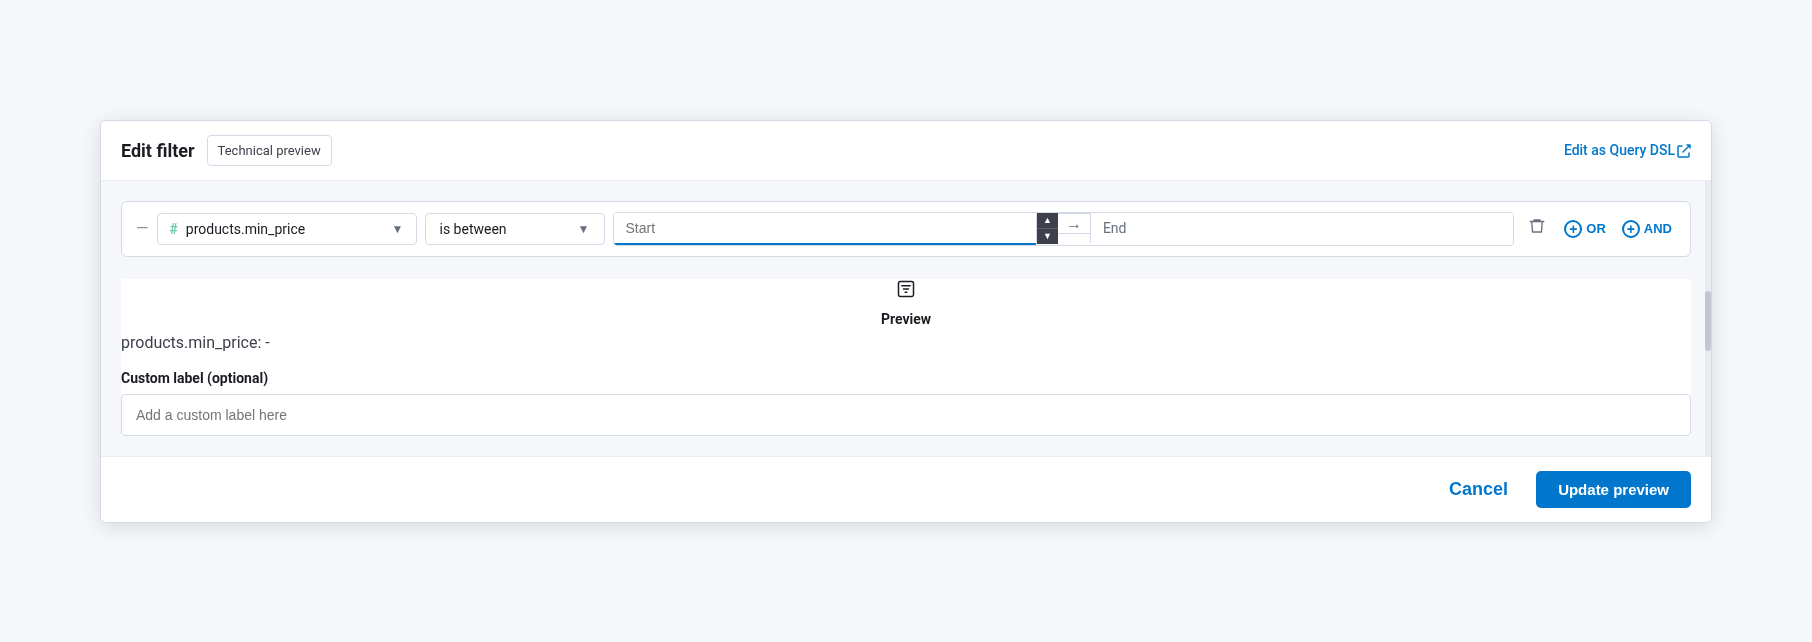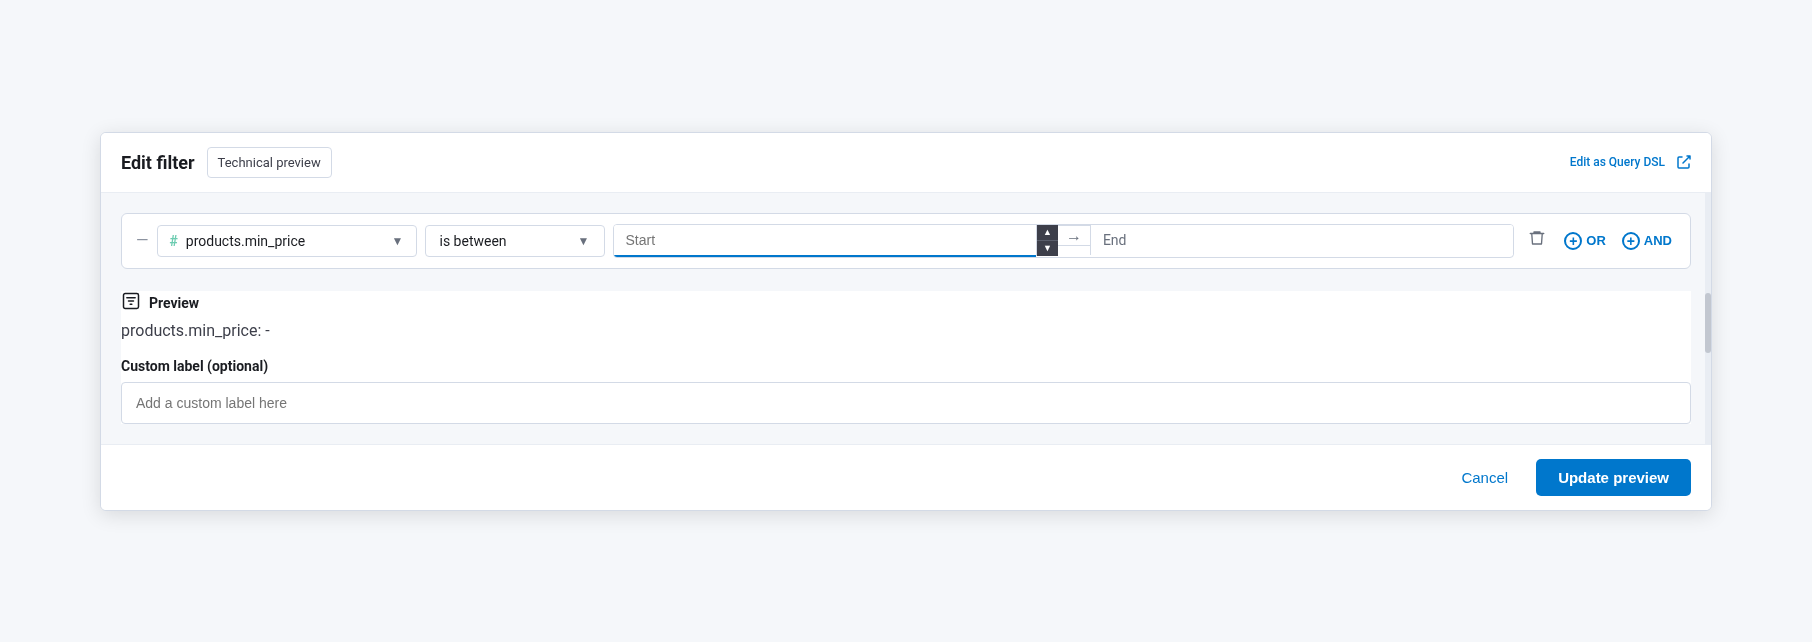--- a/index.html
+++ b/index.html
@@ -41,27 +41,27 @@
     .badge {
       border: 1px solid #d3dae6;
       border-radius: 4px;
       padding: 7px 10px;
       font-size: 13px;
       color: #3d3f4a;
       background: #fff;
     }
     .edit-query-link {
       color: #0077cc;
-      font-size: 12px;
+      font-size: 14px;
       font-weight: 500;
       text-decoration: none;
       cursor: pointer;
       display: flex;
-      align-items: flex-start;
-      gap: 12px;
+      align-items: flex-end;
+      gap: 2px;
     }
     .modal-body {
       padding: 20px 20px;
       background: #f5f7fa;
     }
     .filter-row {
       display: flex;
       align-items: center;
       gap: 8px;
       background: #fff;
@@ -216,20 +216,21 @@
       padding: 0;
     }
     .preview-title-row {
       display: flex;
       align-items: center;
       gap: 8px;
       font-size: 14px;
       font-weight: 700;
       color: #1a1c21;
       margin-bottom: 6px;
+      flex-direction: column;
     }
     .preview-icon {
       font-size: 18px;
       color: #1a1c21;
     }
     .preview-text {
       font-size: 16px;
       color: #3d3f4a;
       margin-bottom: 18px;
     }
@@ -256,22 +257,22 @@
       justify-content: flex-end;
       gap: 12px;
       padding: 14px 20px;
       border-top: 1px solid #e9edf3;
       background: #fff;
     }
     .cancel-btn {
       background: none;
       border: none;
       color: #0077cc;
-      font-size: 15px;
-      font-weight: 400;
+      font-size: 18px;
+      font-weight: 700;
       cursor: pointer;
       padding: 8px 16px;
     }
     .update-btn {
       background: #0077cc;
       color: #fff;
       border: none;
       border-radius: 5px;
       font-size: 15px;
       font-weight: 600;

